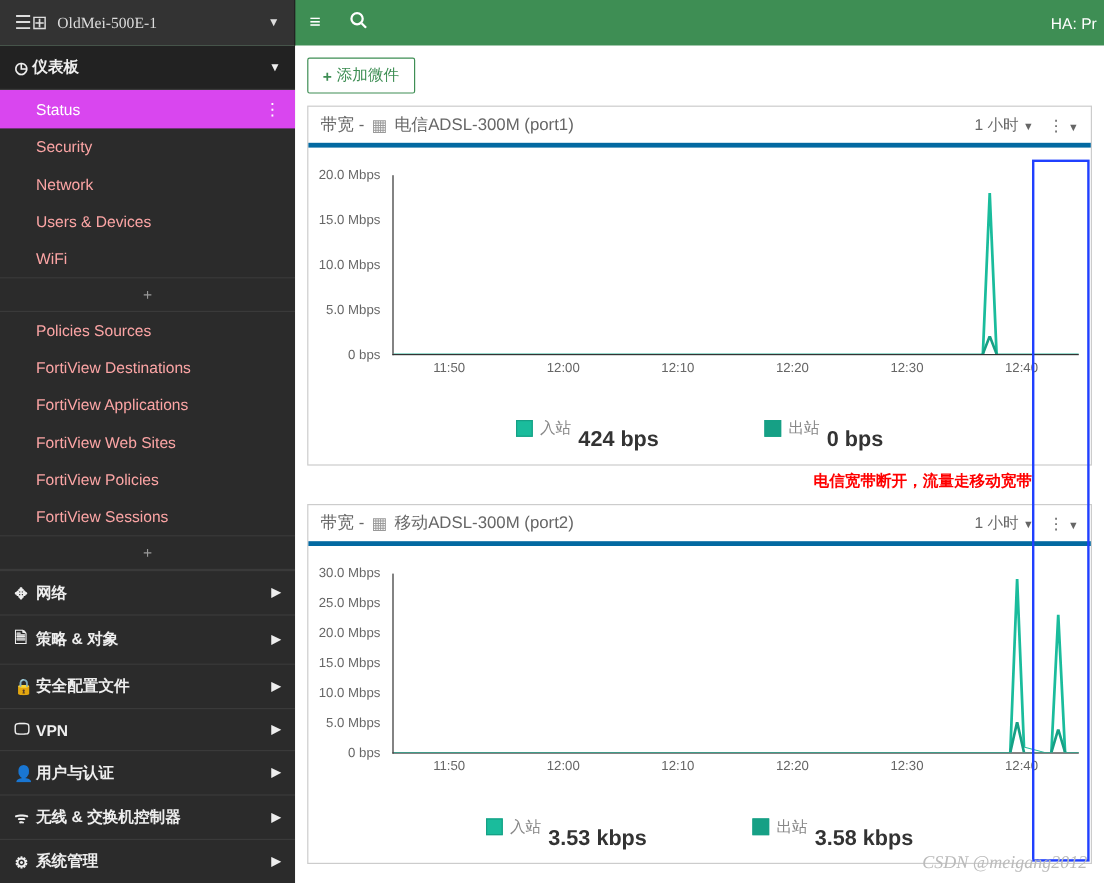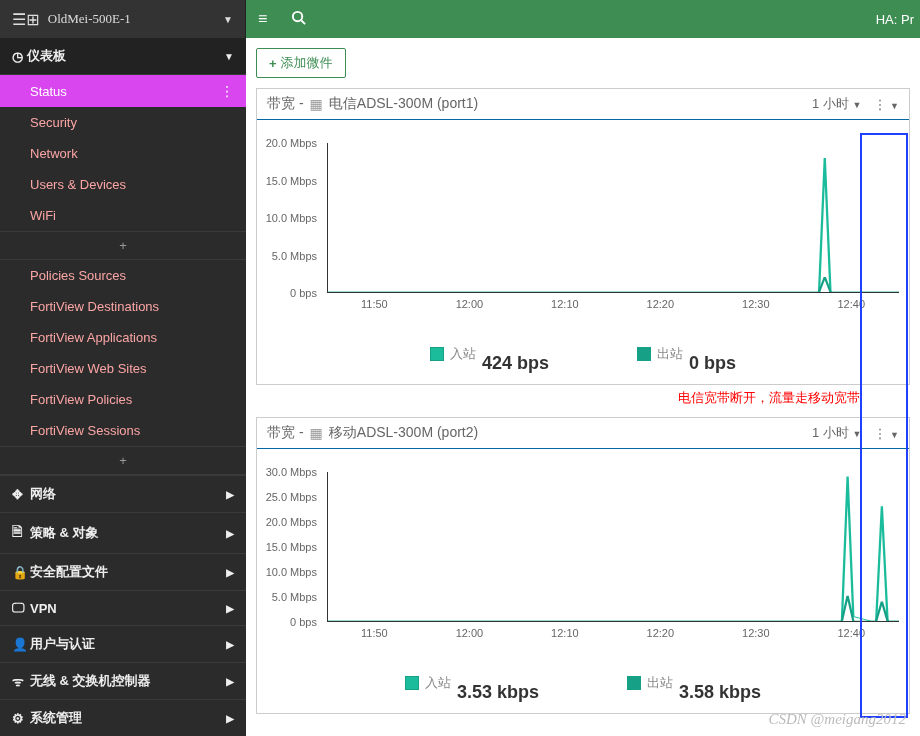--- a/index.html
+++ b/index.html
@@ -17,34 +17,34 @@
 .nav-item { padding: 8px 12px 8px 30px; cursor: pointer; color: #fca5a5; display: flex; align-items: center; }
 .nav-item.active { background: #d946ef; color: #fff; }
 .nav-item .dots { margin-left: auto; font-size: 14px; }
 .nav-add { text-align: center; padding: 6px; color: #999; border-top: 1px solid #3a3a3a; border-bottom: 1px solid #3a3a3a; cursor: pointer; }
 .cat { padding: 9px 12px; display: flex; align-items: center; color: #eee; font-weight: bold; border-top: 1px solid #3a3a3a; cursor: pointer; }
 .cat .chev { margin-left: auto; font-size: 10px; }
 .cat .ico { width: 18px; display: inline-block; }
 .content { flex: 1; background: #fff; overflow-y: auto; padding: 10px; position: relative; }
 .add-widget { border: 1px solid #3e8e54; color: #3e8e54; background: #fff; padding: 5px 12px; font-size: 13px; cursor: pointer; display: inline-flex; align-items: center; gap: 4px; border-radius: 2px; }
 .widget { border: 1px solid #ccc; margin-top: 10px; background: #fff; }
-.w-head { display: flex; align-items: center; padding: 6px 10px; border-bottom: 1px solid #0369a1; color: #666; font-size: 14px; }
+.w-head { display: flex; align-items: center; padding: 6px 10px; border-bottom: 4px solid #0369a1; color: #666; font-size: 14px; }
 .w-title { display: flex; align-items: center; gap: 6px; }
 .w-ctrl { margin-left: auto; display: flex; align-items: center; gap: 12px; font-size: 13px; }
 .chart-area { height: 190px; position: relative; padding: 10px 10px 0 70px; margin-top: 13px; }
 .y-axis { position: absolute; left: 0; top: 10px; bottom: 30px; width: 65px; }
 .y-tick { position: absolute; right: 5px; font-size: 11px; color: #666; transform: translateY(-50%); }
 .plot { border-left: 1px solid #333; border-bottom: 1px solid #333; height: 150px; position: relative; }
 .x-axis { display: flex; justify-content: space-around; font-size: 11px; color: #666; padding: 5px 0; }
 .legend { display: flex; justify-content: center; gap: 88px; padding: 10px; font-size: 15px; }
 .legend-item { display: flex; align-items: center; gap: 6px; }
 .swatch { width: 14px; height: 14px; background: #1abc9c; border: 1px solid #16a085; }
 .leg-val { font-weight: bold; font-size: 18px; color: #333; margin-top: 20px; }
 .leg-lab { color: #888; font-size: 13px; }
-.annotation { color: #ff0000; font-weight: normal; font-size: 13px; text-align: right; padding-right: 50px; margin-top: 4px; }
+.annotation { color: #ff0000; font-weight: bold; font-size: 13px; text-align: right; padding-right: 50px; margin-top: 4px; }
 .blue-box { position: absolute; border: 2px solid #2040ff; pointer-events: none; }
 .watermark { position: absolute; bottom: 8px; right: 14px; color: #bbb; font-style: italic; font-size: 15px; font-family: serif; }
 svg.spark { position: absolute; left: 0; top: 0; width: 100%; height: 100%; }
 </style>
 </head>
 <body>
 
 <div class="topbar">
   <div class="device-sel">
     <span>☰⊞</span>

